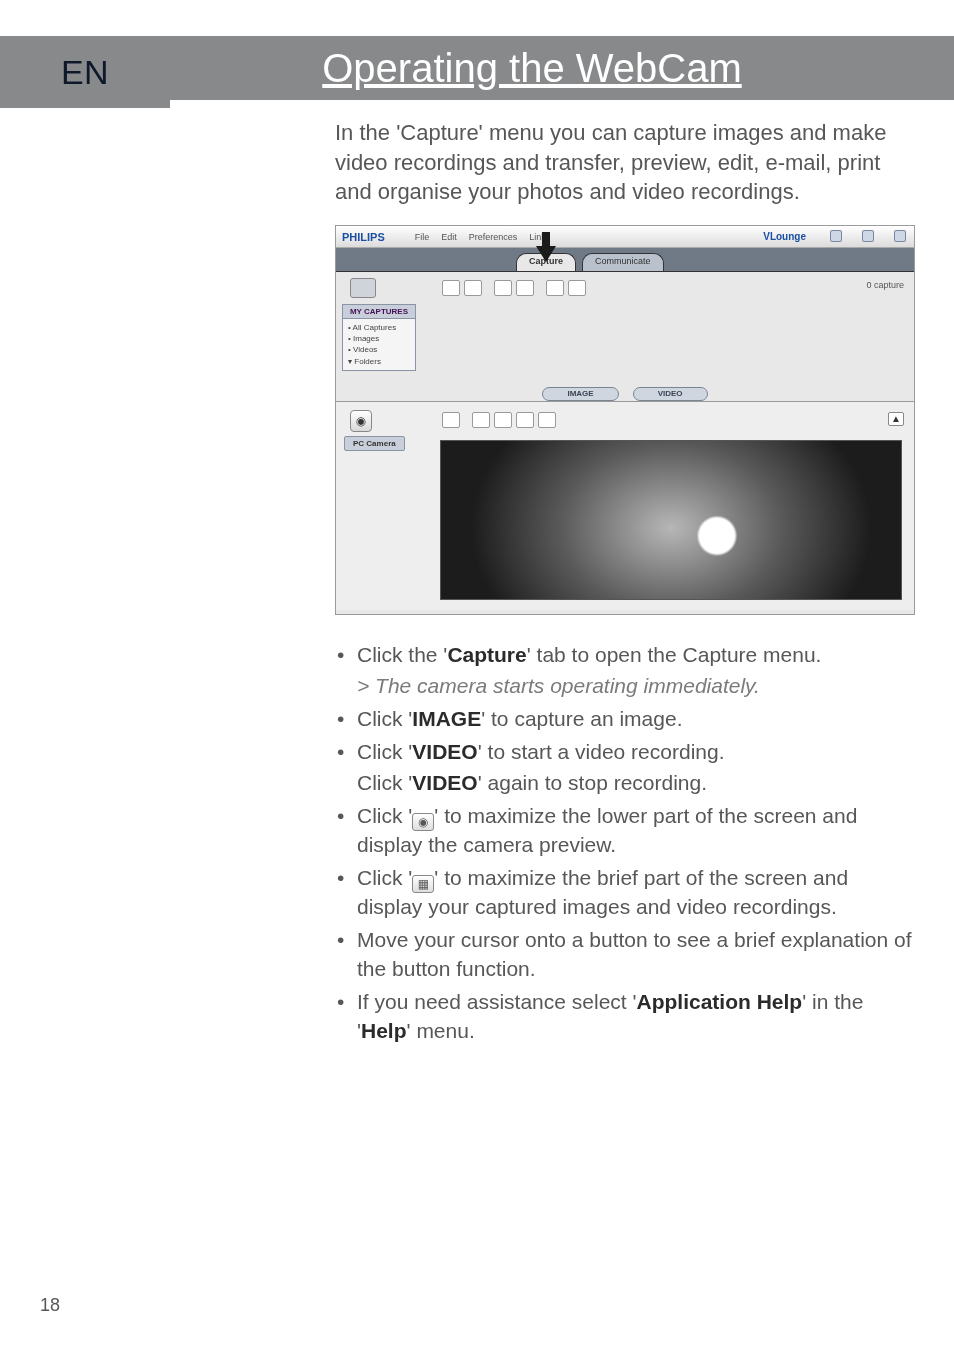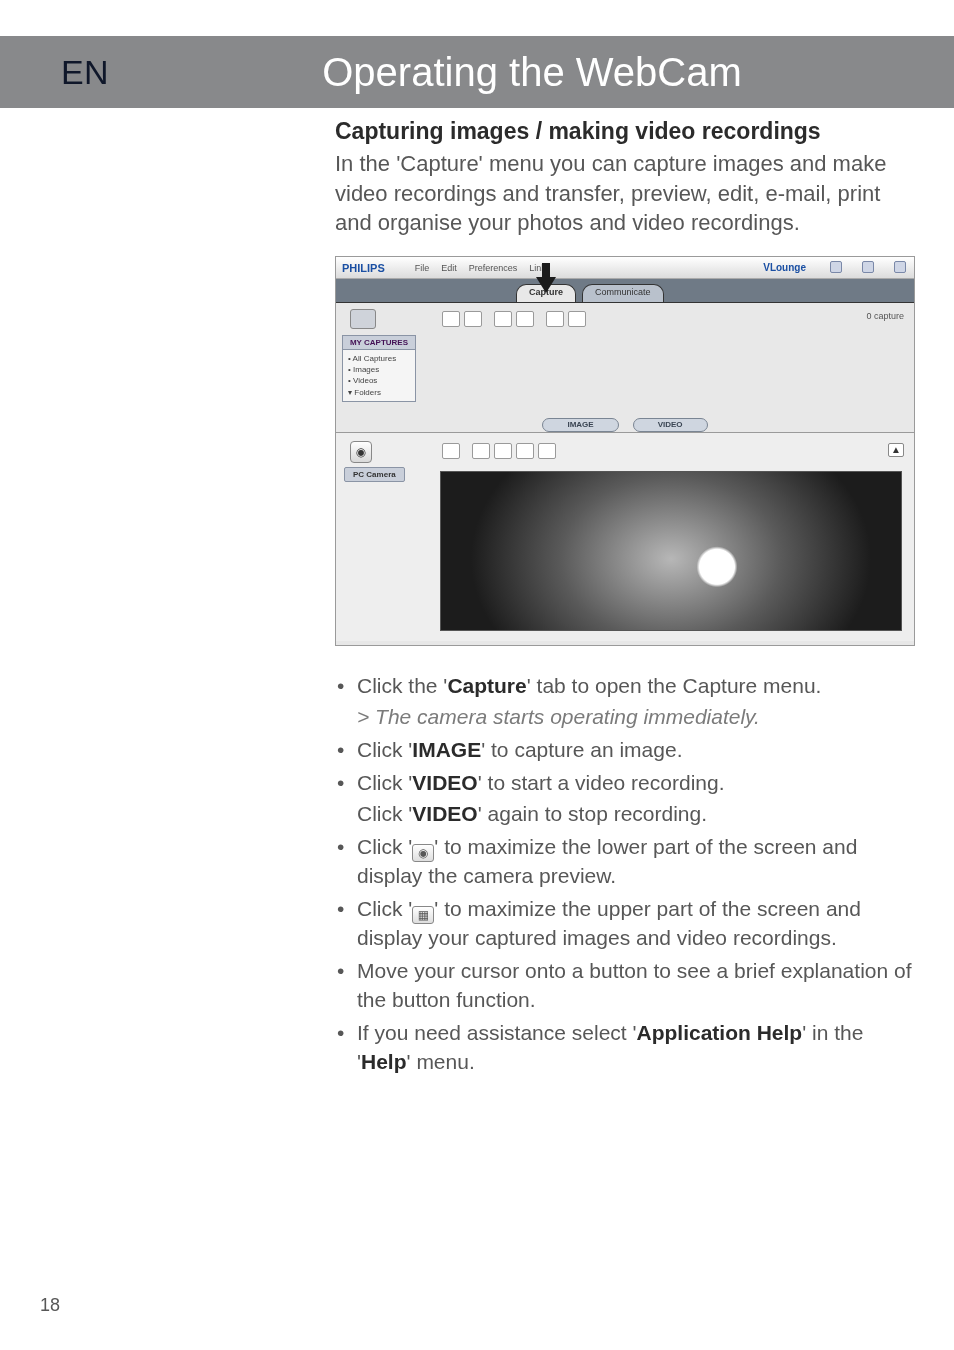--- a/index.html
+++ b/index.html
@@ -1,19 +1,19 @@
 <!DOCTYPE html>
 <html><head>
 <meta charset="utf-8">
 <style>
   * { box-sizing: border-box; margin: 0; padding: 0; }
   html, body { width: 954px; height: 1350px; background: #fff; font-family: "Gill Sans", "Gill Sans MT", "Trebuchet MS", Verdana, sans-serif; color: #2b2b2b; }
   .page { position: relative; width: 954px; height: 1350px; }
   .lang-tab { position: absolute; top: 36px; left: 0; width: 170px; height: 72px; background: #88898b; color: #0f172a; display: flex; align-items: center; justify-content: center; font-size: 34px; font-weight: 400; letter-spacing: 0.5px; }
-  .title-bar { position: absolute; top: 36px; left: 170px; right: 0; height: 72px; background: #88898b; color: #fff; display: flex; align-items: center; justify-content: center; font-size: 40px; font-weight: 300; padding-right: 60px; }
+  .title-bar { position: absolute; top: 36px; left: 170px; right: 0; height: 64px; background: #88898b; color: #fff; display: flex; align-items: center; justify-content: center; font-size: 40px; font-weight: 300; padding-right: 60px; text-decoration: underline; }
   .content { position: absolute; top: 118px; left: 335px; right: 40px; }
   .heading { font-weight: 700; font-size: 23px; color: #2b2b2b; margin-bottom: 4px; }
   .intro { font-size: 22px; color: #575757; line-height: 1.35; margin-bottom: 18px; }
   
   .shot { width: 580px; height: 390px; border: 1px solid #9a9a9a; background: #e7e7e7; position: relative; font-family: Verdana, sans-serif; font-size: 9px; color: #333; }
   .shot-menubar { height: 22px; background: linear-gradient(#fff, #dcdcdc); display: flex; align-items: center; padding: 0 6px; gap: 12px; border-bottom: 1px solid #aaa; }
   .shot-brand { font-weight: 700; color: #1a4fa3; font-size: 11px; margin-right: 18px; }
   .shot-menu-item { color: #555; }
   .shot-title-right { position: absolute; right: 8px; top: 4px; display: flex; align-items: center; gap: 20px; }
   .shot-vlounge { color: #1a4fa3; font-weight: 700; font-size: 10px; margin-right: 4px; }
@@ -56,21 +56,20 @@
   .page-num { position: absolute; bottom: 34px; left: 40px; font-size: 18px; color: #575757; }
 </style>
 </head>
 <body>
 
 <div class="page">
   <div class="lang-tab">EN</div>
   <div class="title-bar">Operating the WebCam</div>
 
   <div class="content">
-    <div class="heading">Capturing images / making video recordings</div>
     <div class="intro">In the 'Capture' menu you can capture images and make video recordings and transfer, preview, edit, e-mail, print and organise your photos and video recordings.</div>
 
     <div class="shot">
       <div class="shot-menubar">
         <span class="shot-brand">PHILIPS</span>
         <span class="shot-menu-item">File</span>
         <span class="shot-menu-item">Edit</span>
         <span class="shot-menu-item">Preferences</span>
         <span class="shot-menu-item">Links</span>
       </div>
@@ -149,21 +148,21 @@
       </li>
       <div class="sub-plain">
         <span>Click '</span><span class="b">VIDEO</span><span>' again to stop recording.</span>
       </div>
 
       <li>
         <span>Click '</span><span class="inline-icon">◉</span><span>' to maximize the lower part of the screen and display the camera preview.</span>
       </li>
 
       <li>
-        <span>Click '</span><span class="inline-icon">▦</span><span>' to maximize the upper part of the screen and display your captured images and video recordings.</span>
+        <span>Click '</span><span class="inline-icon">▦</span><span>' to maximize the brief part of the screen and display your captured images and video recordings.</span>
       </li>
 
       <li>Move your cursor onto a button to see a brief explanation of the button function.</li>
 
       <li>
         <span>If you need assistance select '</span><span class="b">Application Help</span><span>' in the '</span><span class="b">Help</span><span>' menu.</span>
       </li>
     </ul>
   </div>
 

